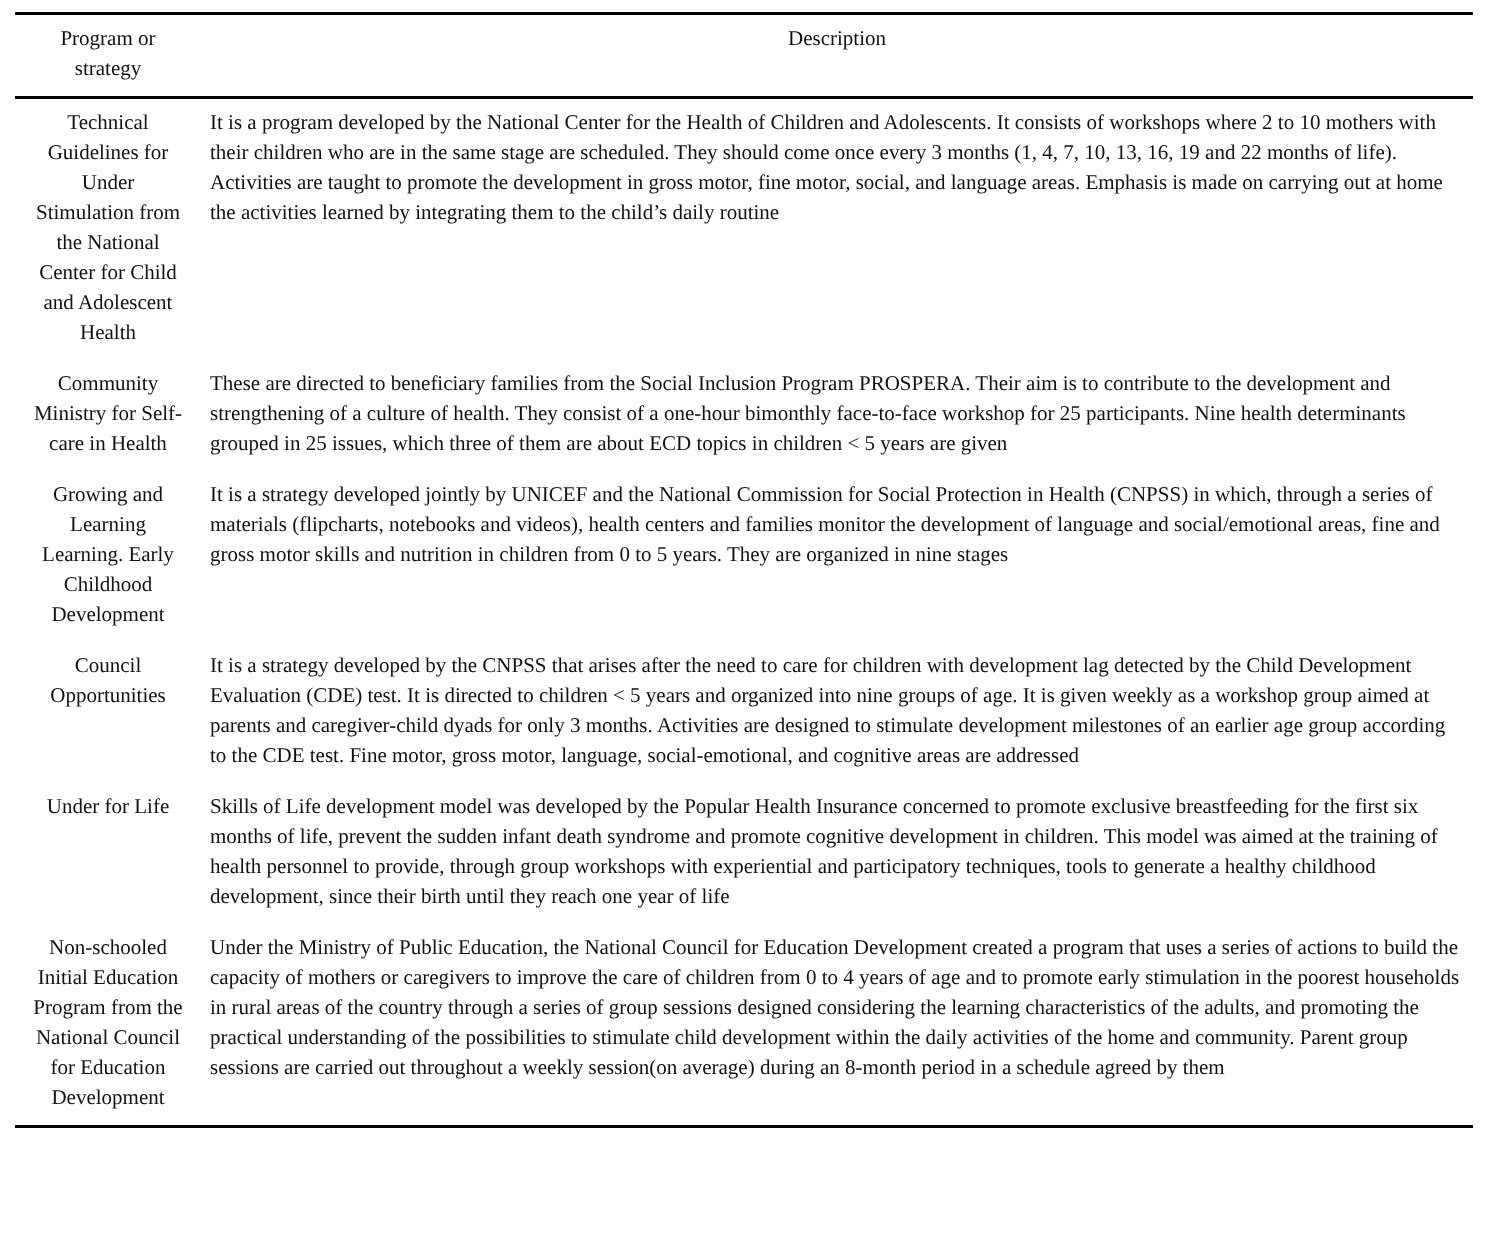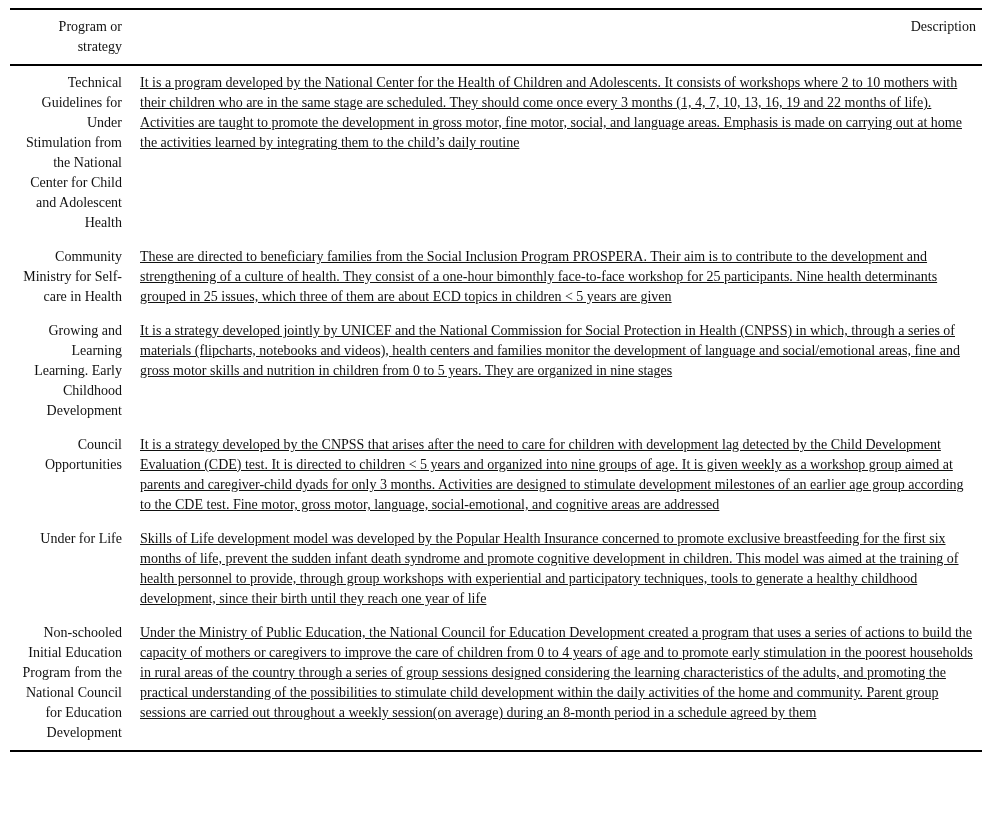--- a/index.html
+++ b/index.html
@@ -22,34 +22,33 @@
     border-top: 2px solid #000000;
     border-bottom: 2px solid #000000;
     font-size: 14px;
     line-height: 20px;
   }
   table.programs thead tr {
     border-bottom: 2px solid #000000;
   }
   th, td {
     vertical-align: top;
-    text-align: right;
+    text-align: center;
     font-weight: normal;
     padding: 0;
   }
   th.program-col, td.program-cell {
     width: 130px;
     padding: 7px 18px 7px 12px;
   }
   th.description-col, td.description-cell {
     padding: 7px 6px 7px 0;
   }
   td.description-cell {
     text-align: left;
-    text-decoration: underline;
   }
   tbody td {
     padding-top: 6px;
     padding-bottom: 6px;
   }
 </style>
 </head>
 <body>
 
 <div class="page">

